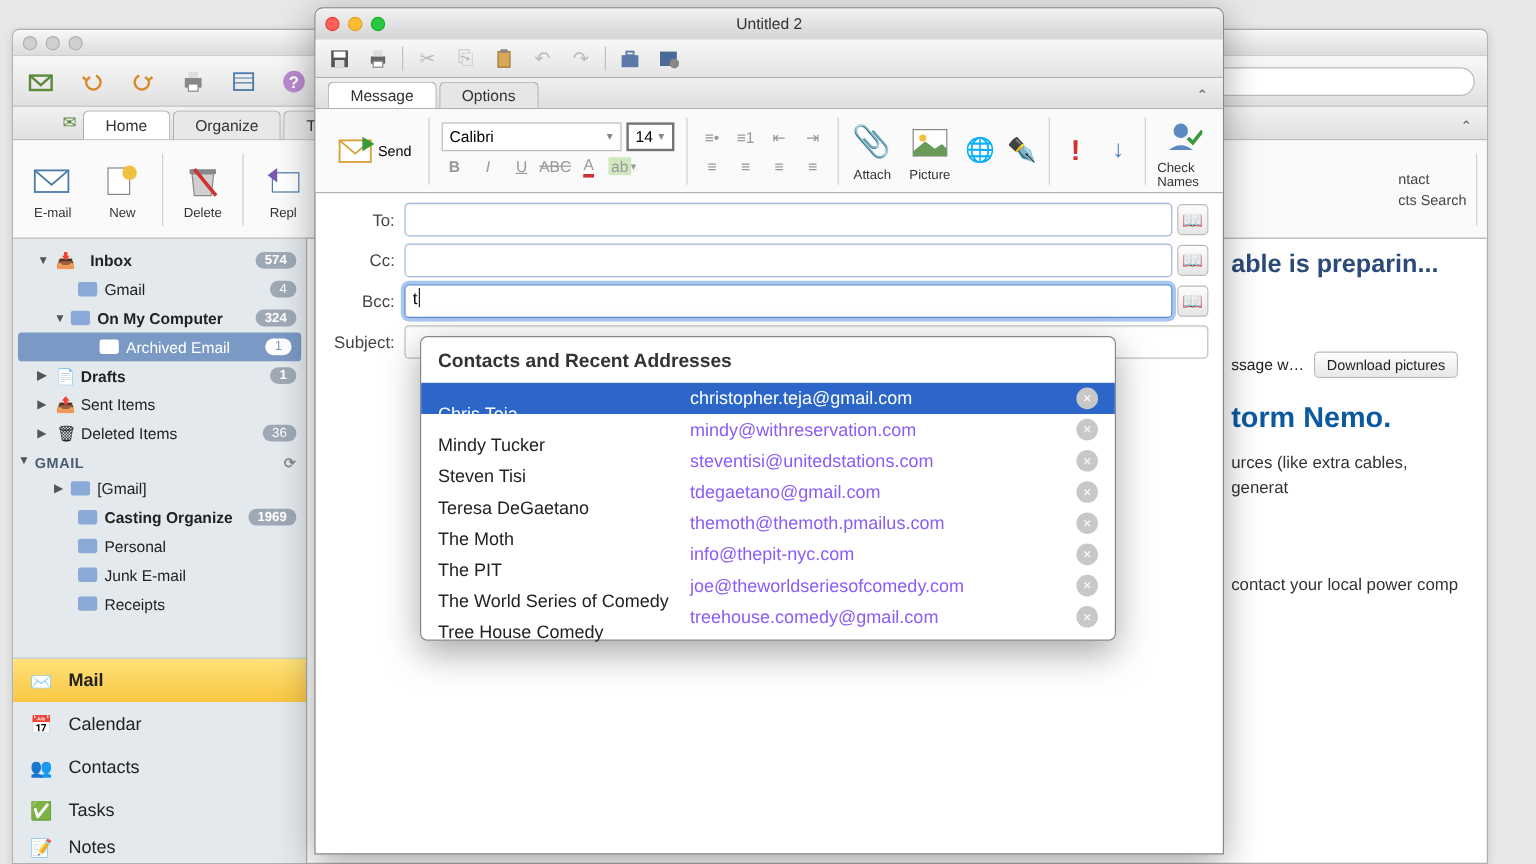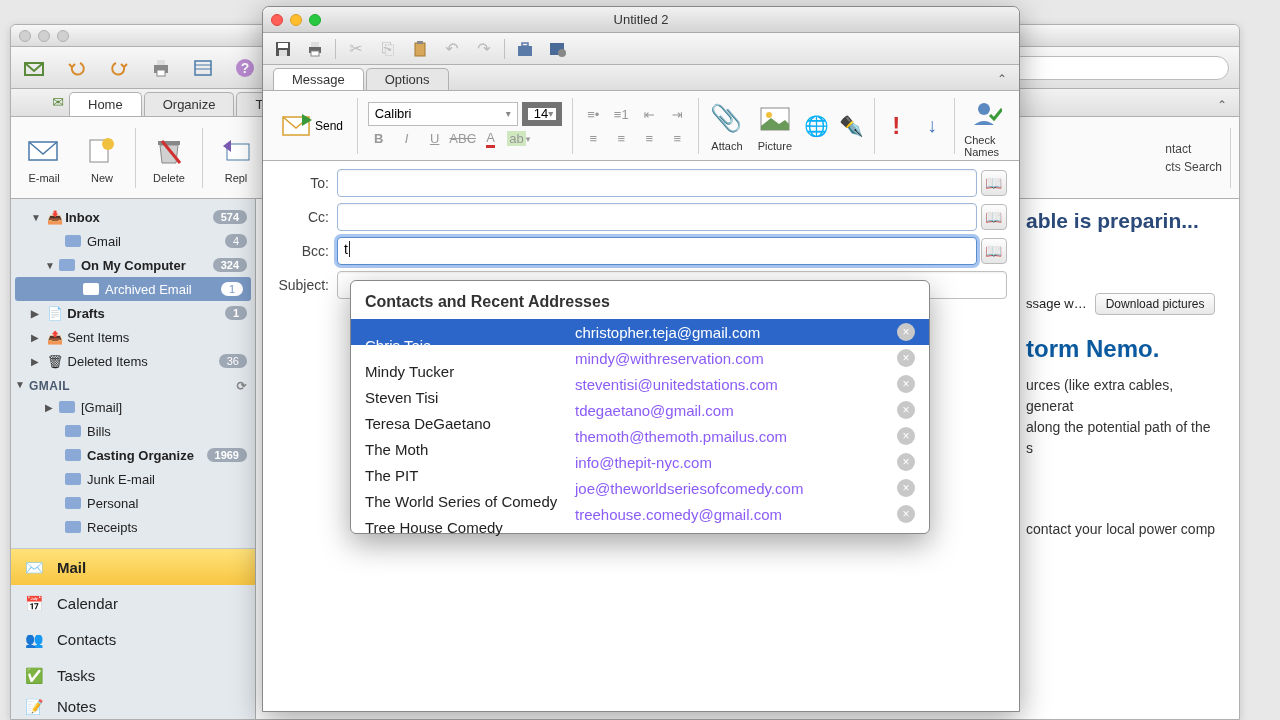--- a/index.html
+++ b/index.html
@@ -58,21 +58,21 @@
 
 .cmp-tabs { height:26px; background:linear-gradient(#f0f0f0,#dedede); border-bottom:1px solid #b0b0b0; display:flex; align-items:flex-end; padding-left:10px; gap:2px;}
 .cmp-tab { padding:3px 18px; font-size:13px; background:#e6e6e6; border:1px solid #b0b0b0; border-bottom:none; border-radius:5px 5px 0 0; color:#333;}
 .cmp-tab.active { background:#fff;}
 .cmp-chev { margin-left:auto; margin-right:8px; color:#666; font-size:12px; padding:4px;}
 
 .cmp-ribbon { height:70px; background:#fafafa; border-bottom:1px solid #b0b0b0; display:flex; align-items:center; padding:0 6px;}
 .cmp-send { display:flex; flex-direction:row; align-items:center; padding:4px 10px; font-size:12px;}
 .cmp-send-ico { width:36px; height:32px; display:flex; align-items:center; justify-content:center; font-size:26px;}
 .fontbox { width:150px; height:24px; border:1px solid #bbb; background:#fff; font-size:13px; padding:2px 6px; display:flex; align-items:center; margin:0 2px;}
-.sizebox { width:40px; height:24px; border:6px solid #737373; background:#fff; font-size:13px; padding:2px 6px; display:flex; align-items:center; margin:0 2px;}
+.sizebox { width:40px; height:24px; border:2px solid #737373; background:#fff; font-size:13px; padding:2px 6px; display:flex; align-items:center; margin:0 2px;}
 .fmt-row { display:flex; gap:2px; margin-top:2px;}
 .fmt-btn { width:26px; height:22px; display:flex; align-items:center; justify-content:center; font-size:13px; color:#999;}
 .fmt-col { display:flex; flex-direction:column; padding:0 4px;}
 
 .addr-area { padding:8px 12px 0 12px;}
 .addr-row { display:flex; align-items:center; margin-bottom:6px;}
 .addr-lbl { width:62px; text-align:right; font-size:14px; color:#444; padding-right:8px;}
 .addr-input { flex:1; height:28px; border:1px solid #9fb7d8; border-radius:4px; background:#fff; padding:2px 6px; box-shadow:inset 0 1px 2px rgba(0,0,0,0.06);}
 .addr-input.focus { box-shadow:0 0 0 3px rgba(110,160,230,0.6); border-color:#5a8cd0;}
 .addr-btn { width:26px; height:26px; margin-left:4px; border:1px solid #bbb; border-radius:4px; background:linear-gradient(#fdfdfd,#e6e6e6); display:flex; align-items:center; justify-content:center; font-size:14px;}
@@ -192,21 +192,21 @@
     <div style="flex:1;"></div>
     <div style="display:flex;flex-direction:column;gap:4px;font-size:12px;color:#444;">
       <span>ntact</span>
       <span>cts Search</span>
     </div>
     <div class="rb-sep"></div>
   </div>
   <div class="back-content">
     <div class="sidebar">
       <div class="sb-tree">
-        <div class="sb-row" style="padding-left:36px;font-weight:bold;"><span class="arrw" style="left:20px;">▼</span>📥 <span style="margin-left:2px;">Inbox</span><span class="sb-badge">574</span></div>
+        <div class="sb-row" style="padding-left:36px;font-weight:bold;"><span class="arrw" style="left:20px;">▼</span>📥 <span style="margin-left:12px;">Inbox</span><span class="sb-badge">574</span></div>
         <div class="sb-row nested">
             <span class="sb-folder-ico"></span>
             <span>Gmail</span>
             <span class="sb-badge">4</span>
           </div>
         <div class="sb-row nested" style="font-weight:bold;padding-left:48px;">
             <span class="arrw" style="left:34px;">▼</span>
             <span class="sb-folder-ico"></span>
             <span>On My Computer</span>
             <span class="sb-badge">324</span>
@@ -218,36 +218,32 @@
           </div>
         <div class="sb-row" style="padding-left:36px;font-weight:bold;"><span class="arrw" style="left:20px;">▶</span>📄 <span style="margin-left:4px;">Drafts</span><span class="sb-badge">1</span></div>
         <div class="sb-row" style="padding-left:36px;"><span class="arrw" style="left:20px;">▶</span>📤 <span style="margin-left:4px;">Sent Items</span></div>
         <div class="sb-row" style="padding-left:36px;"><span class="arrw" style="left:20px;">▶</span>🗑 <span style="margin-left:4px;">Deleted Items</span><span class="sb-badge">36</span></div>
         <div class="sb-cat"><span class="arrw">▼</span><span>GMAIL</span><span style="float:right;color:#888;">⟳</span></div>
         <div class="sb-row nested" style="padding-left:48px;">
             <span class="arrw" style="left:34px;">▶</span>
             <span class="sb-folder-ico"></span>
             <span>[Gmail]</span>
           </div>
-        <div class="sb-row nested">
-            <span class="sb-folder-ico"></span>
-            <span>Bills</span>
-          </div>
         <div class="sb-row nested" style="font-weight:bold;">
             <span class="sb-folder-ico"></span>
             <span>Casting Organize</span>
             <span class="sb-badge">1969</span>
           </div>
         <div class="sb-row nested">
             <span class="sb-folder-ico"></span>
+            <span>Personal</span>
+          </div>
+        <div class="sb-row nested">
+            <span class="sb-folder-ico"></span>
             <span>Junk E-mail</span>
-          </div>
-        <div class="sb-row nested">
-            <span class="sb-folder-ico"></span>
-            <span>Personal</span>
           </div>
         <div class="sb-row nested">
             <span class="sb-folder-ico"></span>
             <span>Receipts</span>
           </div>
       </div>
       <div class="sb-apps">
         <div class="sb-app active">
             <span class="sb-app-ico">✉️</span>
             <span>Mail</span>
@@ -268,21 +264,20 @@
             <span class="sb-app-ico">📝</span>
             <span>Notes</span>
           </div>
       </div>
     </div>
     <div class="reading" style="padding-left:770px;">
       <div class="rd-title"><span>able is preparin...</span></div>
       <div style="margin:60px 0 10px;font-size:13px;"><span>ssage w…</span><span class="dl-btn">Download pictures</span></div>
       <div class="rd-h2">torm Nemo.</div>
       <p class="rd-p">urces (like extra cables, generat</p>
-      <p class="rd-p">along the potential path of the s</p>
       <p class="rd-p" style="margin-top:60px;">contact your local power comp</p>
     </div>
   </div>
 </div>
 
 <div class="compose">
   <div class="cmp-titlebar">
     <div class="cmp-traffic">
       <div class="tl red"></div>
       <div class="tl yel"></div>

